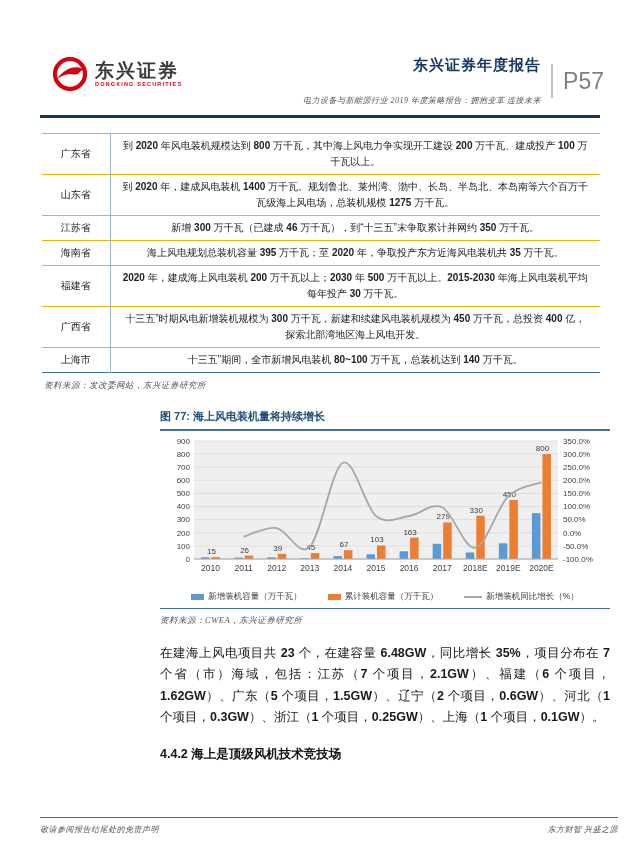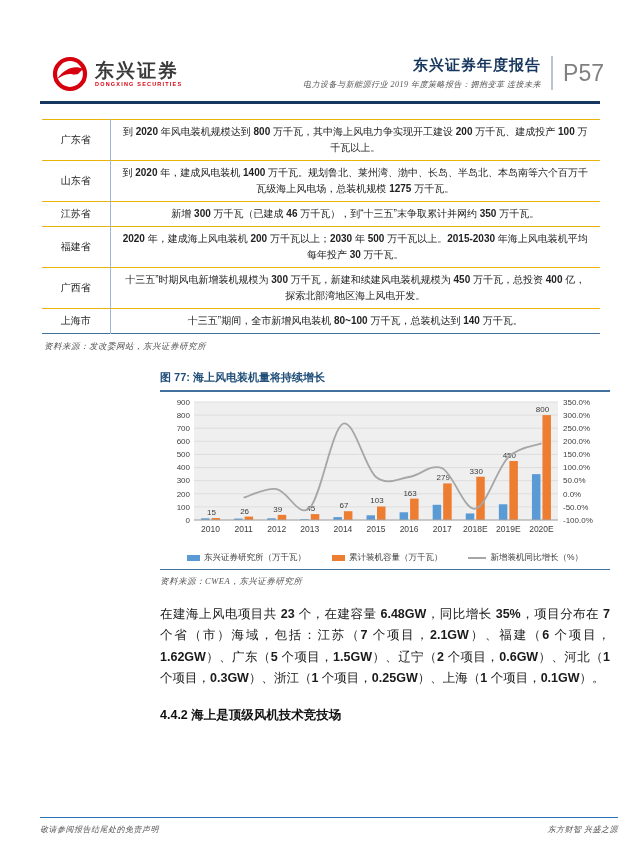--- a/index.html
+++ b/index.html
@@ -10,21 +10,21 @@
   }
   
   .header-row { display:flex; justify-content:space-between; align-items:flex-start; padding:56px 36px 0 52px; }
   .logo-block { display:flex; align-items:center; gap:7px; }
   .logo-mark svg { display:block; }
   .logo-cn { font-size:19px; font-weight:bold; color:#3a3a3a; letter-spacing:2px; line-height:1.1; }
   .logo-en { font-size:5.5px; color:#d7000f; letter-spacing:1.2px; font-weight:bold; }
   .header-right { display:flex; align-items:center; gap:10px; }
   .hr-text { text-align:right; }
   .hr-title { font-size:15px; font-weight:bold; color:#17365d; letter-spacing:1px; }
-  .hr-sub { font-size:8px; color:#555; font-family:"Liberation Serif", serif; font-style:italic; margin-top:4px; letter-spacing:0.5px; }
+  .hr-sub { font-size:8px; color:#555; font-family:"Liberation Serif", serif; font-style:italic; margin-top:20px; letter-spacing:0.5px; }
   .hr-divider { width:2px; height:34px; background:#b9c4d2; }
   .hr-page { font-size:23px; color:#808080; line-height:1; }
   .top-rule { height:3px; background:#17365d; margin:9px 40px 0 40px; }
   
   .gov-table { margin:15px 40px 0 42px; width:558px; border-collapse:collapse; }
   .gov-table tr { border-top:1px solid #eab308; }
   .gov-table tr:last-child { border-bottom:1px solid #41719c; }
   .gov-table td { font-size:10px; line-height:1.6; padding:4px 2px; vertical-align:middle; color:#222; }
   td.prov { width:68px; text-align:center; border-right:1px solid #9fb6d4; }
   td.detail { text-align:center; padding:4px 10px;margin-left:33px; }
@@ -87,20 +87,24 @@
         <td class="prov">广东省</td>
         <td class="detail">到 <b>2020</b> 年风电装机规模达到 <b>800</b> 万千瓦，其中海上风电力争实现开工建设 <b>200</b> 万千瓦、建成投产 <b>100</b> 万千瓦以上。</td>
       </tr>
       <tr>
         <td class="prov">山东省</td>
         <td class="detail">到 <b>2020</b> 年，建成风电装机 <b>1400</b> 万千瓦。规划鲁北、莱州湾、渤中、长岛、半岛北、本岛南等六个百万千瓦级海上风电场，总装机规模 <b>1275</b> 万千瓦。</td>
       </tr>
       <tr>
         <td class="prov">江苏省</td>
         <td class="detail">新增 <b>300</b> 万千瓦（已建成 <b>46</b> 万千瓦），到“十三五”末争取累计并网约 <b>350</b> 万千瓦。</td>
+      </tr>
+      <tr>
+        <td class="prov">海南省</td>
+        <td class="detail">海上风电规划总装机容量 <b>395</b> 万千瓦；至 <b>2020</b> 年，争取投产东方近海风电装机共 <b>35</b> 万千瓦。</td>
       </tr>
       <tr>
         <td class="prov">福建省</td>
         <td class="detail"><b>2020</b> 年，建成海上风电装机 <b>200</b> 万千瓦以上；<b>2030</b> 年 <b>500</b> 万千瓦以上。<b>2015-2030</b> 年海上风电装机平均每年投产 <b>30</b> 万千瓦。</td>
       </tr>
       <tr>
         <td class="prov">广西省</td>
         <td class="detail">十三五”时期风电新增装机规模为 <b>300</b> 万千瓦，新建和续建风电装机规模为 <b>450</b> 万千瓦，总投资 <b>400</b> 亿，探索北部湾地区海上风电开发。</td>
       </tr>
       <tr>
@@ -193,21 +197,21 @@
             <rect x="382.4545454545455" y="19.111111111111114" width="8.5" height="104.88888888888889" fill="#ED7D31"></rect>
             <text x="382.4545454545455" y="16.111111111111114" text-anchor="middle" font-size="8" fill="#3b3b3b">800</text>
             <text x="381.4545454545455" y="136" text-anchor="middle" font-size="8.5" fill="#404040">2020E</text>
             <line x1="34" y1="124" x2="398" y2="124" stroke="#a6a6a6" stroke-width="1"></line>
             <path d="M83.6 101.7C89.2 100.3 105.7 91.4 116.7 93.1C127.8 94.8 138.8 122.8 149.8 111.9C160.8 101.1 171.9 32.9 182.9 27.8C193.9 22.6 205.0 72.1 216.0 81.0C227.0 89.9 238.1 82.4 249.1 81.0C260.1 79.6 271.2 67.1 282.2 72.3C293.2 77.6 304.2 114.6 315.3 112.7C326.3 110.8 337.3 71.9 348.4 61.1C359.4 50.2 375.9 49.7 381.5 47.4" fill="none" stroke="#A6A6A6" stroke-width="1.8"></path>
           </svg>
       </div>
       <div class="legend-row">
         <span class="legend-item">
           <span class="swatch" style="background: rgb(91, 155, 213);"></span>
-          <span>东兴证券研究所（万千瓦）</span>
+          <span>新增装机容量（万千瓦）</span>
         </span>
         <span class="legend-item">
           <span class="swatch" style="background: rgb(237, 125, 49);"></span>
           <span>累计装机容量（万千瓦）</span>
         </span>
         <span class="legend-item">
           <span class="swatch-line" style="background: rgb(166, 166, 166);"></span>
           <span>新增装机同比增长（%）</span>
         </span>
       </div>

